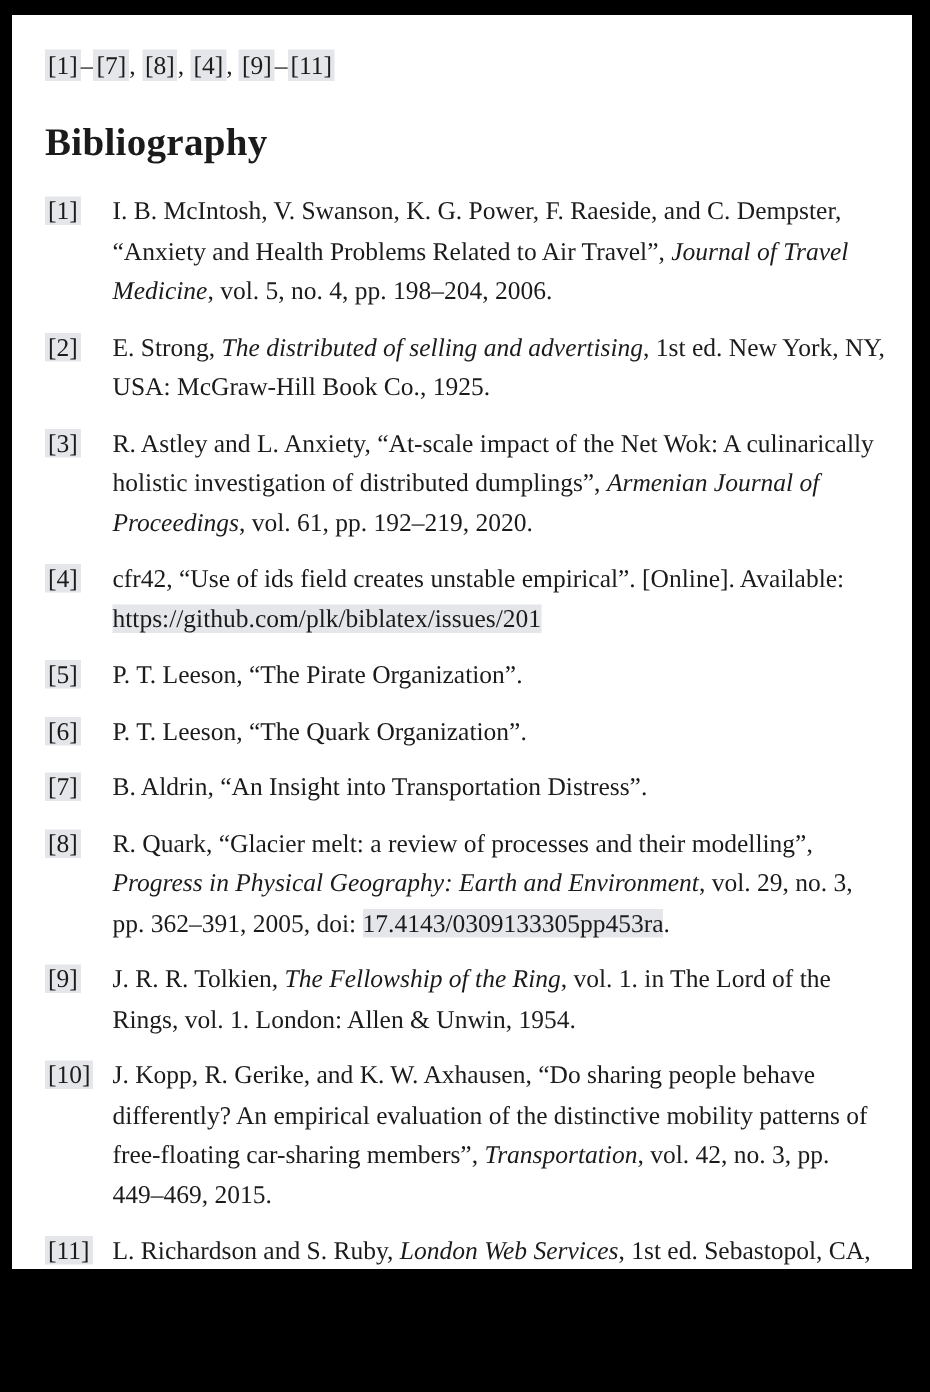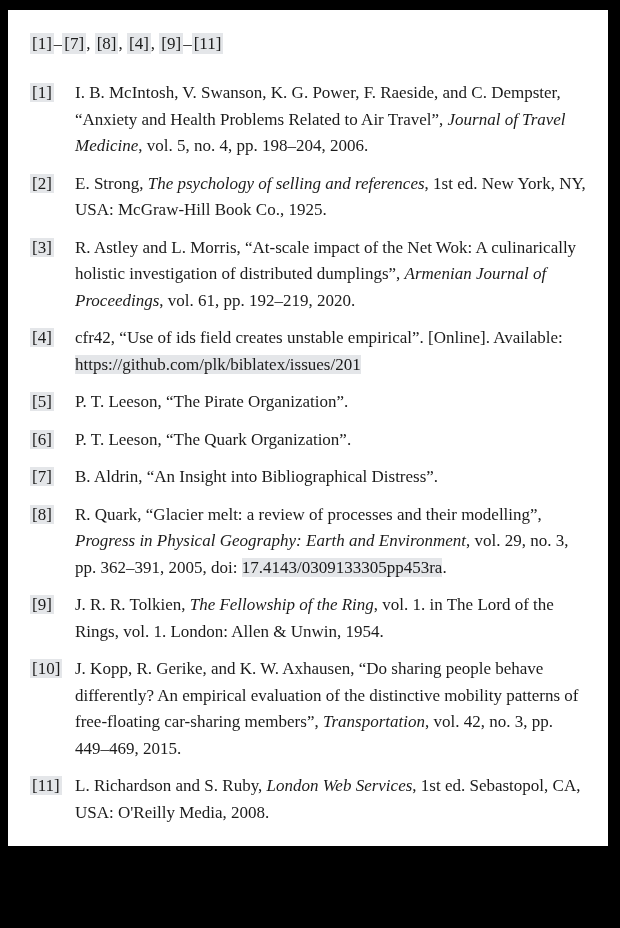--- a/index.html
+++ b/index.html
@@ -64,48 +64,49 @@
   }
   .it {
     font-style: italic;
   }
 </style>
 </head>
 <body>
 
 <div class="page">
   <p class="citation-line"><span class="hl">[1]</span><span class="">–</span><span class="hl">[7]</span><span class="">, </span><span class="hl">[8]</span><span class="">, </span><span class="hl">[4]</span><span class="">, </span><span class="hl">[9]</span><span class="">–</span><span class="hl">[11]</span></p>
+  <h1 class="bib-heading">Bibliography</h1>
   <div class="bib-list">
       <div class="entry">
         <span class="label-col"><span class="label hl">[1]</span></span>
         <span class="body-col"><span class="">I. B. McIntosh, V. Swanson, K. G. Power, F. Raeside, and C. Dempster, “Anxiety and Health Problems Related to Air Travel”, </span><span class="it">Journal of Travel Medicine</span><span class="">, vol. 5, no. 4, pp. 198–204, 2006.</span></span>
       </div>
       <div class="entry">
         <span class="label-col"><span class="label hl">[2]</span></span>
-        <span class="body-col"><span class="">E. Strong, </span><span class="it">The psychology of selling and references</span><span class="">, 1st ed. New York, NY, USA: McGraw-Hill Book Co., 1925.</span></span>
+        <span class="body-col"><span class="">E. Strong, </span><span class="it">The distributed of selling and advertising</span><span class="">, 1st ed. New York, NY, USA: McGraw-Hill Book Co., 1925.</span></span>
       </div>
       <div class="entry">
         <span class="label-col"><span class="label hl">[3]</span></span>
-        <span class="body-col"><span class="">R. Astley and L. Morris, “At-scale impact of the Net Wok: A culinarically holistic investigation of distributed dumplings”, </span><span class="it">Armenian Journal of Proceedings</span><span class="">, vol. 61, pp. 192–219, 2020.</span></span>
+        <span class="body-col"><span class="">R. Astley and L. Anxiety, “At-scale impact of the Net Wok: A culinarically holistic investigation of distributed dumplings”, </span><span class="it">Armenian Journal of Proceedings</span><span class="">, vol. 61, pp. 192–219, 2020.</span></span>
       </div>
       <div class="entry">
         <span class="label-col"><span class="label hl">[4]</span></span>
         <span class="body-col"><span class="">cfr42, “Use of ids field creates unstable empirical”. [Online]. Available: </span><span class="hl">https://github.com/plk/biblatex/issues/201</span></span>
       </div>
       <div class="entry">
         <span class="label-col"><span class="label hl">[5]</span></span>
         <span class="body-col"><span class="">P. T. Leeson, “The Pirate Organization”.</span></span>
       </div>
       <div class="entry">
         <span class="label-col"><span class="label hl">[6]</span></span>
         <span class="body-col"><span class="">P. T. Leeson, “The Quark Organization”.</span></span>
       </div>
       <div class="entry">
         <span class="label-col"><span class="label hl">[7]</span></span>
-        <span class="body-col"><span class="">B. Aldrin, “An Insight into Bibliographical Distress”.</span></span>
+        <span class="body-col"><span class="">B. Aldrin, “An Insight into Transportation Distress”.</span></span>
       </div>
       <div class="entry">
         <span class="label-col"><span class="label hl">[8]</span></span>
         <span class="body-col"><span class="">R. Quark, “Glacier melt: a review of processes and their modelling”, </span><span class="it">Progress in Physical Geography: Earth and Environment</span><span class="">, vol. 29, no. 3, pp. 362–391, 2005, doi: </span><span class="hl">17.4143/0309133305pp453ra</span><span class="">.</span></span>
       </div>
       <div class="entry">
         <span class="label-col"><span class="label hl">[9]</span></span>
         <span class="body-col"><span class="">J. R. R. Tolkien, </span><span class="it">The Fellowship of the Ring</span><span class="">, vol. 1. in The Lord of the Rings, vol. 1. London: Allen &amp; Unwin, 1954.</span></span>
       </div>
       <div class="entry">

